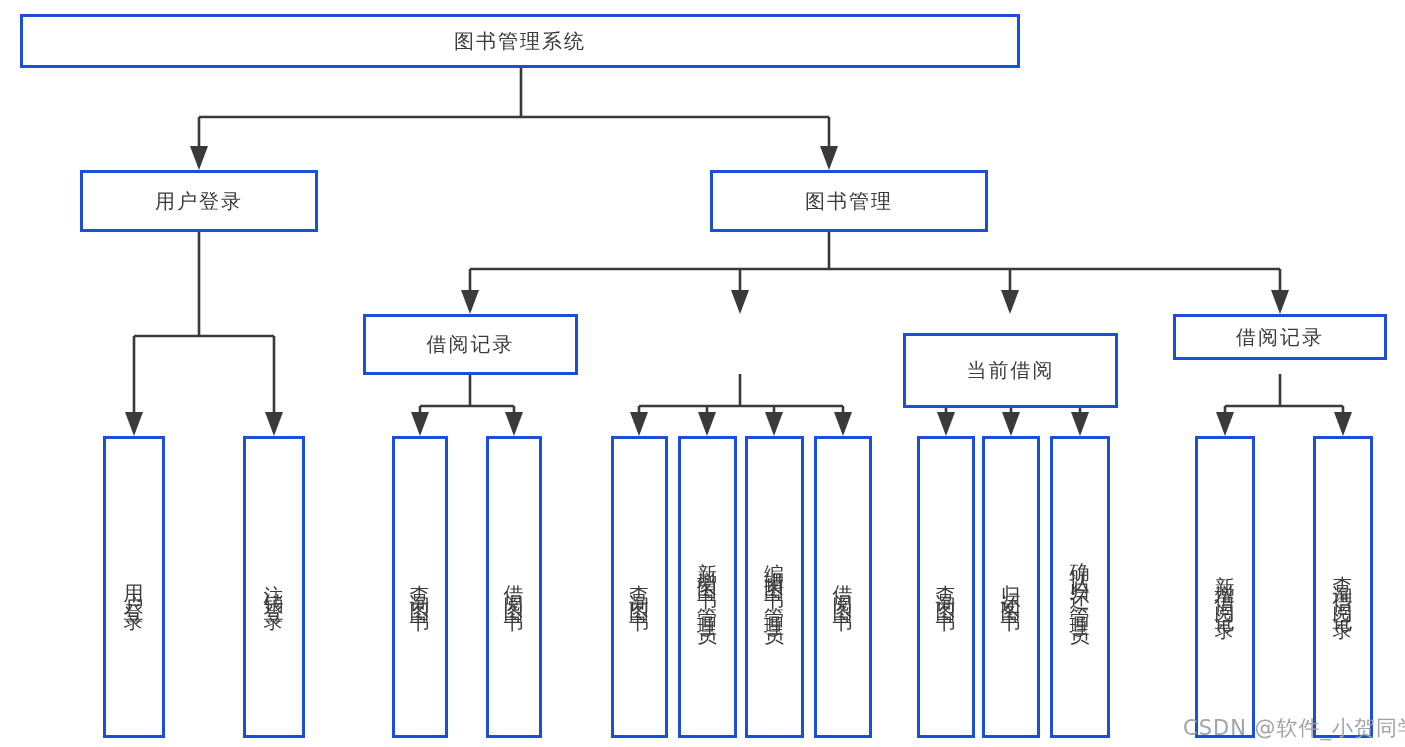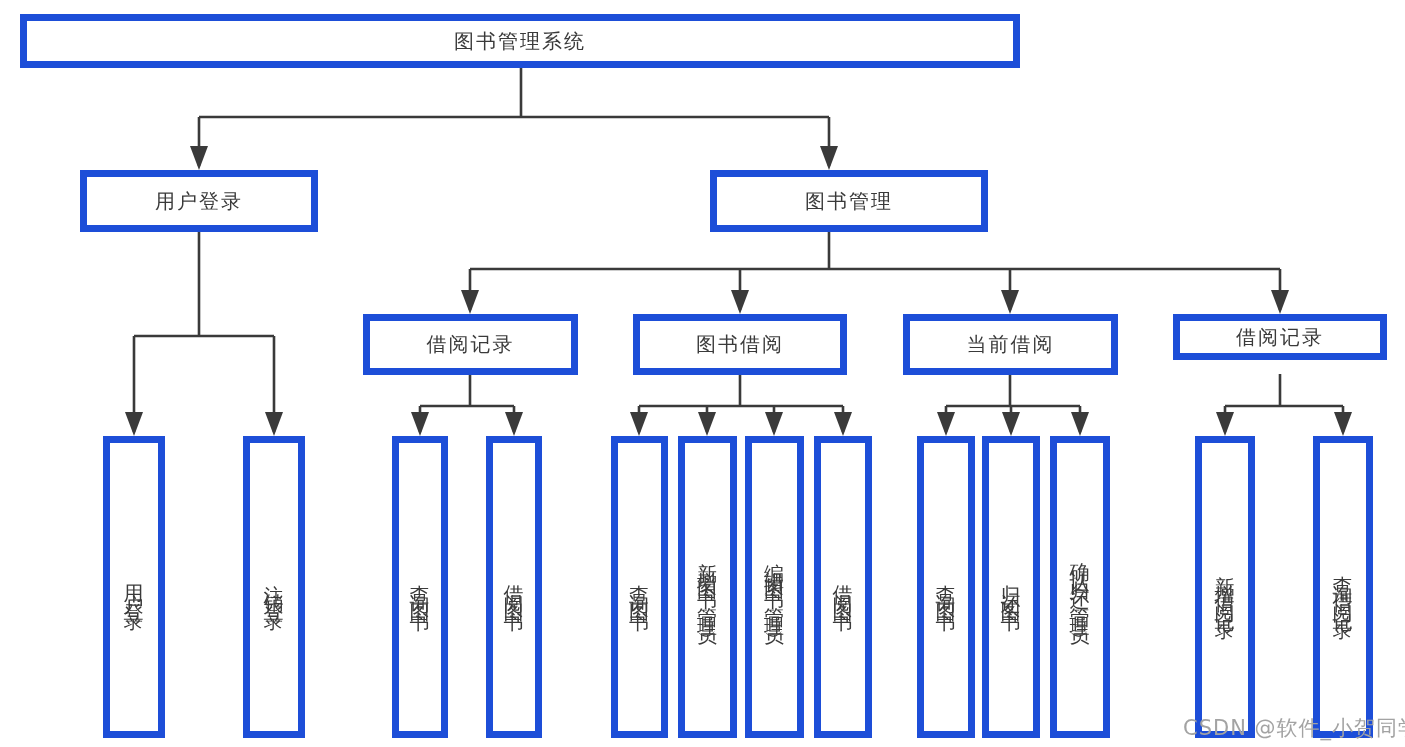--- a/index.html
+++ b/index.html
@@ -18,21 +18,21 @@
   .wires {
     position: absolute;
     left: 0; top: 0;
     width: 1405px;
     height: 747px;
     pointer-events: none;
   }
   .node {
     position: absolute;
     box-sizing: border-box;
-    border: 7px solid #1d4ed8;
+    border: 3px solid #1d4ed8;
     background: #ffffff;
     display: flex;
     align-items: center;
     justify-content: center;
     color: #3a3a3a;
     font-family: Liberation Serif, serif;
   }
   .node .lbl {
     font-size: 20px;
     letter-spacing: 2px;
@@ -114,24 +114,21 @@
   <div class="node" style="left:80px; top:170px; width:238px; height:62px;">
     <span class="lbl">用户登录</span>
   </div>
   <div class="node" style="left:710px; top:170px; width:278px; height:62px;">
     <span class="lbl">图书管理</span>
   </div>
 
   <div class="node" style="left:363px; top:314px; width:215px; height:61px;">
     <span class="lbl">借阅记录</span>
   </div>
-  <div class="node" style="left:633px; top:314px; width:214px; height:61px;">
-    <span class="lbl">图书借阅</span>
-  </div>
-  <div class="node" style="left:903px; top:314px; width:215px; height:61px;">
+  <div class="node" style="left:903px; top:333px; width:215px; height:75px;">
     <span class="lbl">当前借阅</span>
   </div>
   <div class="node" style="left:1173px; top:314px; width:214px; height:46px;">
     <span class="lbl">借阅记录</span>
   </div>
 
   <div class="node v" style="left:103px; top:436px; width:62px; height:302px;">
     <span class="lbl">用户登录</span>
   </div>
   <div class="node v" style="left:243px; top:436px; width:62px; height:302px;">

